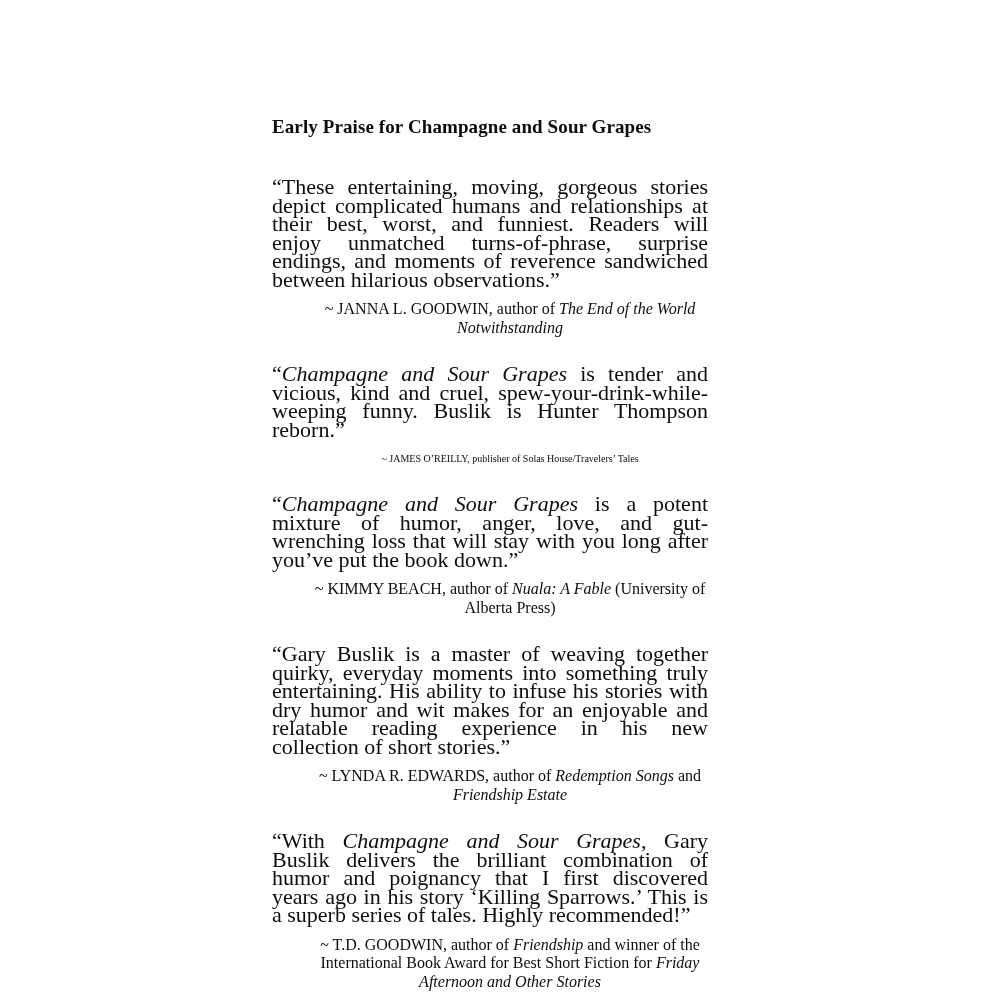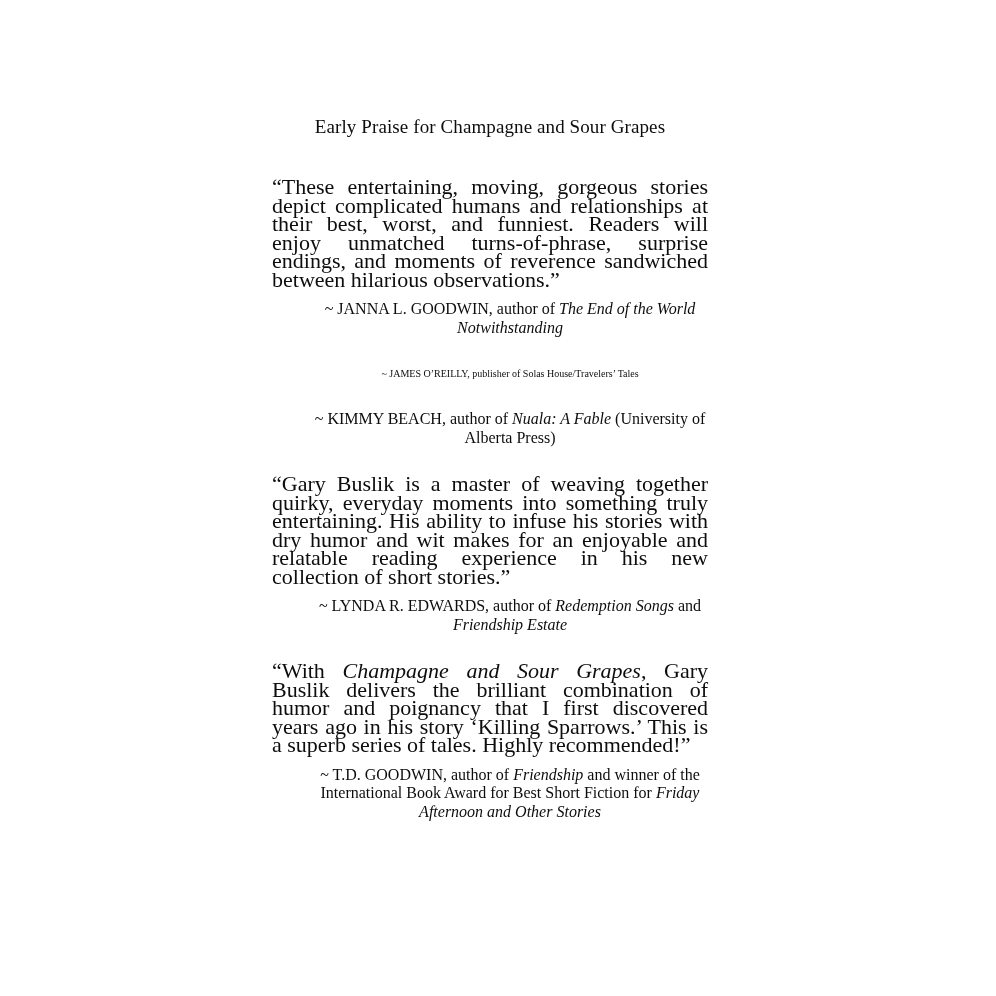--- a/index.html
+++ b/index.html
@@ -15,22 +15,22 @@
     color: #0d0d0d;
   }
   .page {
     box-sizing: border-box;
     width: 996px;
     height: 996px;
     padding: 116px 288px 0 272px;
   }
   .page-title {
     font-size: 19px;
-    font-weight: normal;
-    text-align: center;
+    font-weight: bold;
+    text-align: left;
     margin: 0 0 40px 0;
     letter-spacing: 0.1px;
   }
   .blurb + .blurb { margin-top: 28px; }
   .quote {
     margin: 0;
     font-size: 22px;
     line-height: 18.5px;
     text-align: justify;
   }
@@ -51,23 +51,25 @@
 <body>
 
 <div class="page">
   <h1 class="page-title">Early Praise for Champagne and Sour Grapes</h1>
   <div>
       <section class="blurb">
         <p class="quote"><span>“These entertaining, moving, gorgeous stories depict complicated humans and relationships at their best, worst, and funniest. Readers will enjoy unmatched turns-of-phrase, surprise endings, and moments of reverence sandwiched between hilarious observations.”</span></p>
         <p class="attribution"><span>~ JANNA L. GOODWIN, author of </span><em>The End of the World Notwithstanding</em></p>
       </section>
       <section class="blurb">
+        <p class="quote"><span>“</span><em>Champagne and Sour Grapes</em><span> is tender and vicious, kind and cruel, spew-your-drink-while-weeping funny. Buslik is Hunter Thompson reborn.”</span></p>
         <p class="attribution small"><span>~ JAMES O’REILLY, publisher of Solas House/Travelers’ Tales</span></p>
       </section>
       <section class="blurb">
+        <p class="quote"><span>“</span><em>Champagne and Sour Grapes</em><span> is a potent mixture of humor, anger, love, and gut-wrenching loss that will stay with you long after you’ve put the book down.”</span></p>
         <p class="attribution"><span>~ KIMMY BEACH, author of </span><em>Nuala: A Fable</em><span> (University of Alberta Press)</span></p>
       </section>
       <section class="blurb">
         <p class="quote"><span>“Gary Buslik is a master of weaving together quirky, everyday moments into something truly entertaining. His ability to infuse his stories with dry humor and wit makes for an enjoyable and relatable reading experience in his new collection of short stories.”</span></p>
         <p class="attribution"><span>~ LYNDA R. EDWARDS, author of </span><em>Redemption Songs</em><span> and </span><em>Friendship Estate</em></p>
       </section>
       <section class="blurb">
         <p class="quote"><span>“With </span><em>Champagne and Sour Grapes</em><span>, Gary Buslik delivers the brilliant combination of humor and poignancy that I first discovered years ago in his story ‘Killing Sparrows.’ This is a superb series of tales. Highly recommended!”</span></p>
         <p class="attribution"><span>~ T.D. GOODWIN, author of </span><em>Friendship</em><span> and winner of the International Book Award for Best Short Fiction for </span><em>Friday Afternoon and Other Stories</em></p>
       </section>

